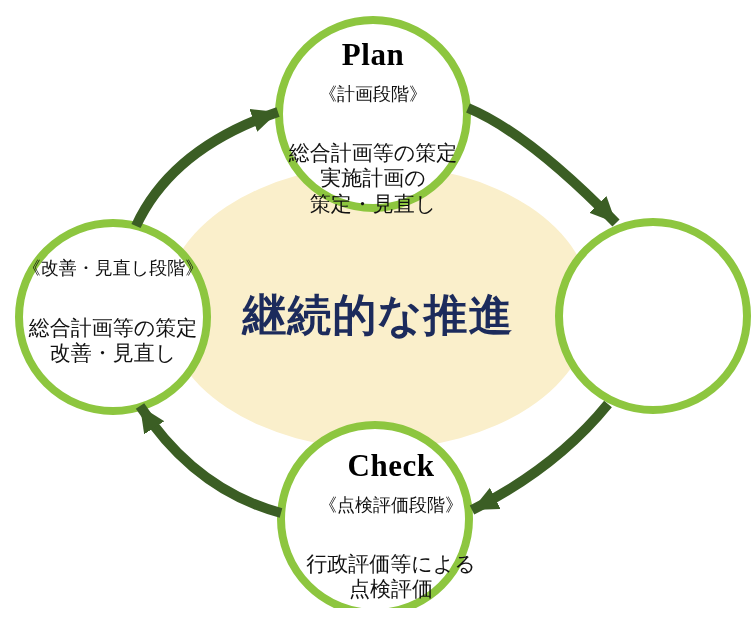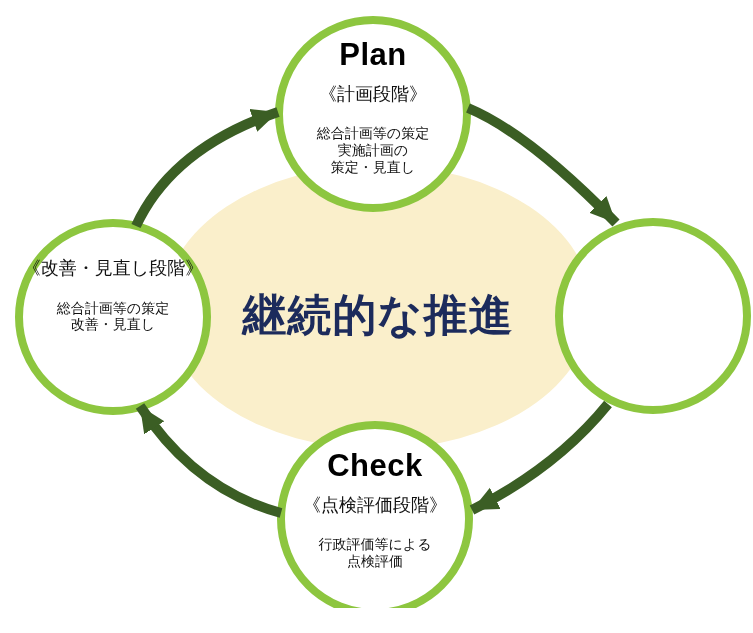--- a/index.html
+++ b/index.html
@@ -11,60 +11,60 @@
     --circle-fill: #FFFFFF;
     --background: #FFFFFF;
   }
   * { margin: 0; padding: 0; box-sizing: border-box; }
   html, body { background: var(--background); }
   .diagram {
     position: relative;
     width: 753px;
     height: 608px;
     background: var(--background);
-    font-family: Liberation Sans, sans-serif;
+    font-family: Liberation Serif, serif;
     overflow: hidden;
   }
   .diagram-svg {
     position: absolute;
     left: 0; top: 0;
     width: 753px; height: 633px;
   }
   .ellipse-bg { fill: var(--center-ellipse); }
   .node-circle { fill: var(--circle-fill); stroke: var(--circle-border); stroke-width: 8; }
   .cycle-arrow { fill: none; stroke: var(--arrow); stroke-width: 10; }
   .arrow-head { fill: var(--arrow); }
 
   .node {
     position: absolute;
     width: 190px;
     text-align: center;
     color: var(--text);
   }
   .node-plan   { left: 278px; top: 39px;  }
   .node-do     { left: 558px; top: 247px; }
-  .node-check  { left: 280px; top: 450px; }
+  .node-check  { left: 296px; top: 450px; }
   .node-action { left: 18px;  top: 246px; }
 
   .node-title {
     font-size: 31px;
     font-weight: bold;
     letter-spacing: 0.5px;
     line-height: 1.05;
     color: #000000;
   }
   .node-stage {
     font-size: 18px;
     line-height: 1.2;
     margin-top: 12px;
   }
   .node-body {
-    font-size: 14px;
+    font-size: 21px;
     line-height: 1.2;
-    margin-top: 20px;
+    margin-top: 36px;
     white-space: pre-line;
   }
   .center-label {
     position: absolute;
     left: 158px;
     top: 286px;
     width: 440px;
     text-align: center;
     font-size: 44px;
     font-weight: bold;

